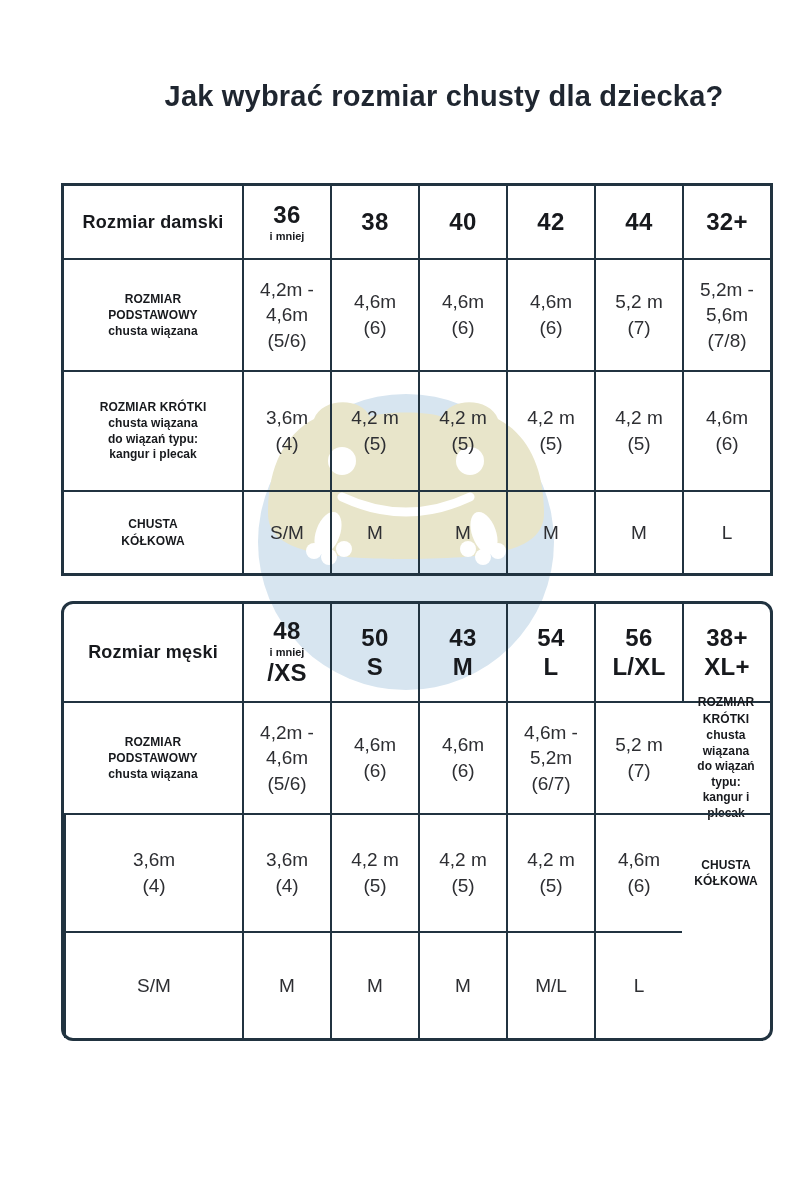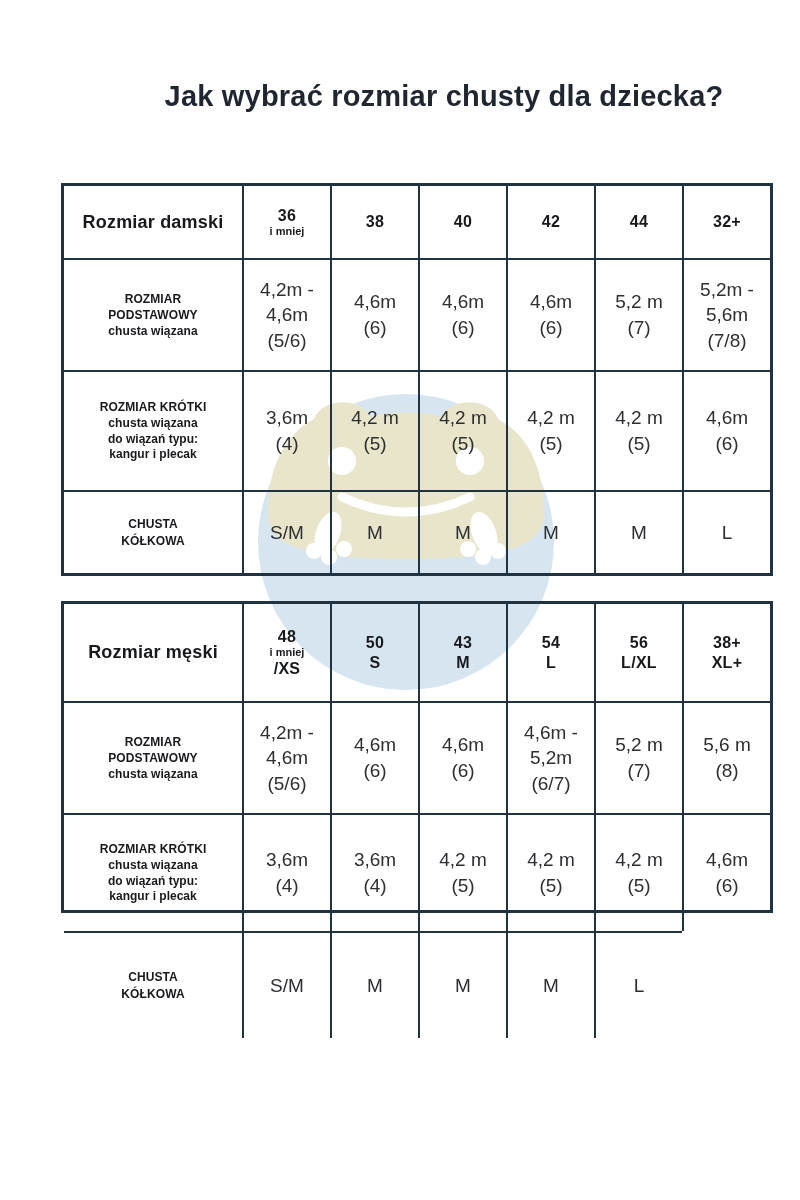--- a/index.html
+++ b/index.html
@@ -38,39 +38,39 @@
     position:absolute;
     left:37px;width:712px;
     display:grid;
     grid-template-columns:178px repeat(6,1fr);
     border:3px solid var(--border);
     z-index:1;
     background:transparent;
     margin-left:24px;
   }
   .table-women{top:183px;height:393px;grid-template-rows:72px 112px 120px 83px;}
-  .table-men{top:601px;height:312px;grid-template-rows:97px 112px 118px 107px;}
+  .table-men{top:601px;height:440px;grid-template-rows:97px 112px 118px 107px;border-radius:12px;}
   .cell{
     border-left:2px solid var(--border);
     border-top:2px solid var(--border);
     display:flex;
     flex-direction:column;
     align-items:center;
     justify-content:center;
     text-align:center;
     padding:4px 6px;
     background:transparent;
   }
   .cell.c0{border-left:none;}
   .cell.r0{border-top:none;}
   .table-label{
     font-size:18px;font-weight:800;color:var(--label-ink);letter-spacing:0.2px;
   }
   .col-big{
-    font-size:16px;font-weight:800;color:var(--label-ink);line-height:1.2;letter-spacing:0.3px;
+    font-size:24px;font-weight:800;color:var(--label-ink);line-height:1.2;letter-spacing:0.3px;
   }
   .col-small{
     font-size:11px;font-weight:700;color:var(--label-ink);line-height:1.15;
   }
   .row-big{
     font-size:12px;font-weight:800;color:var(--label-ink);line-height:1.35;letter-spacing:0.1px;
   }
   .row-small{
     font-size:12px;font-weight:700;color:var(--label-ink);line-height:1.3;
   }
@@ -266,24 +266,20 @@
     </div>
     <div class="cell r1 c4">
       <div class="value-line">4,6m -</div>
       <div class="value-line">5,2m</div>
       <div class="value-line">(6/7)</div>
     </div>
     <div class="cell r1 c5">
       <div class="value-line">5,2 m</div>
       <div class="value-line">(7)</div>
     </div>
-    <div class="cell r1 c6">
-      <div class="value-line">5,6 m</div>
-      <div class="value-line">(8)</div>
-    </div>
     <div class="cell c0 r2">
       <div class="row-big">ROZMIAR KRÓTKI</div>
       <div class="row-big">chusta wiązana</div>
       <div class="row-small">do wiązań typu:</div>
       <div class="row-small">kangur i plecak</div>
     </div>
     <div class="cell r2 c1">
       <div class="value-line">3,6m</div>
       <div class="value-line">(4)</div>
     </div>
@@ -316,16 +312,19 @@
     </div>
     <div class="cell r3 c2">
       <div class="value-line">M</div>
     </div>
     <div class="cell r3 c3">
       <div class="value-line">M</div>
     </div>
     <div class="cell r3 c4">
       <div class="value-line">M</div>
     </div>
+    <div class="cell r3 c5">
+      <div class="value-line">M/L</div>
+    </div>
     <div class="cell r3 c6">
       <div class="value-line">L</div>
     </div>
   </div>
 
 </body></html>

